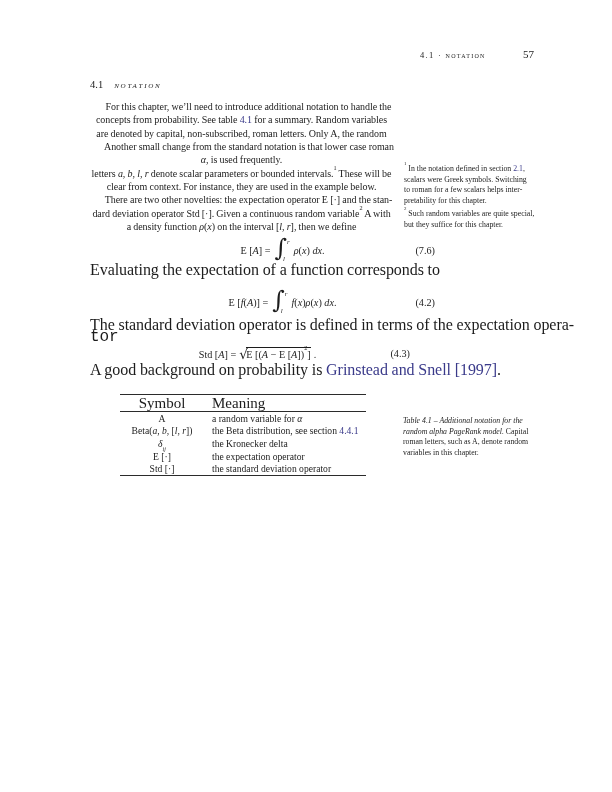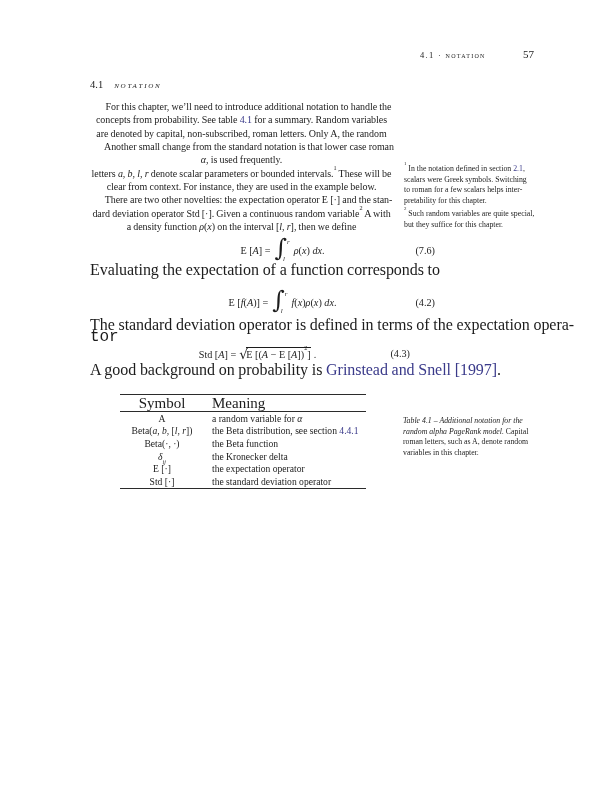--- a/index.html
+++ b/index.html
@@ -159,24 +159,20 @@
     <div id="table-rows">
         <div class="trow">
           <span class="cell-symbol">A</span>
           <span class="cell-meaning">a random variable for <i>α</i></span>
         </div>
         <div class="trow">
           <span class="cell-symbol">Beta(<i>a</i>, <i>b</i>, [<i>l</i>, <i>r</i>])</span>
           <span class="cell-meaning">the Beta distribution, see section <span class="link">4.4.1</span></span>
         </div>
         <div class="trow">
-          <span class="cell-symbol">Beta(·, ·)</span>
-          <span class="cell-meaning">the Beta function</span>
-        </div>
-        <div class="trow">
           <span class="cell-symbol"><i>δ</i><sub><i>ij</i></sub></span>
           <span class="cell-meaning">the Kronecker delta</span>
         </div>
         <div class="trow">
           <span class="cell-symbol">E [·]</span>
           <span class="cell-meaning">the expectation operator</span>
         </div>
         <div class="trow">
           <span class="cell-symbol">Std [·]</span>
           <span class="cell-meaning">the standard deviation operator</span>

